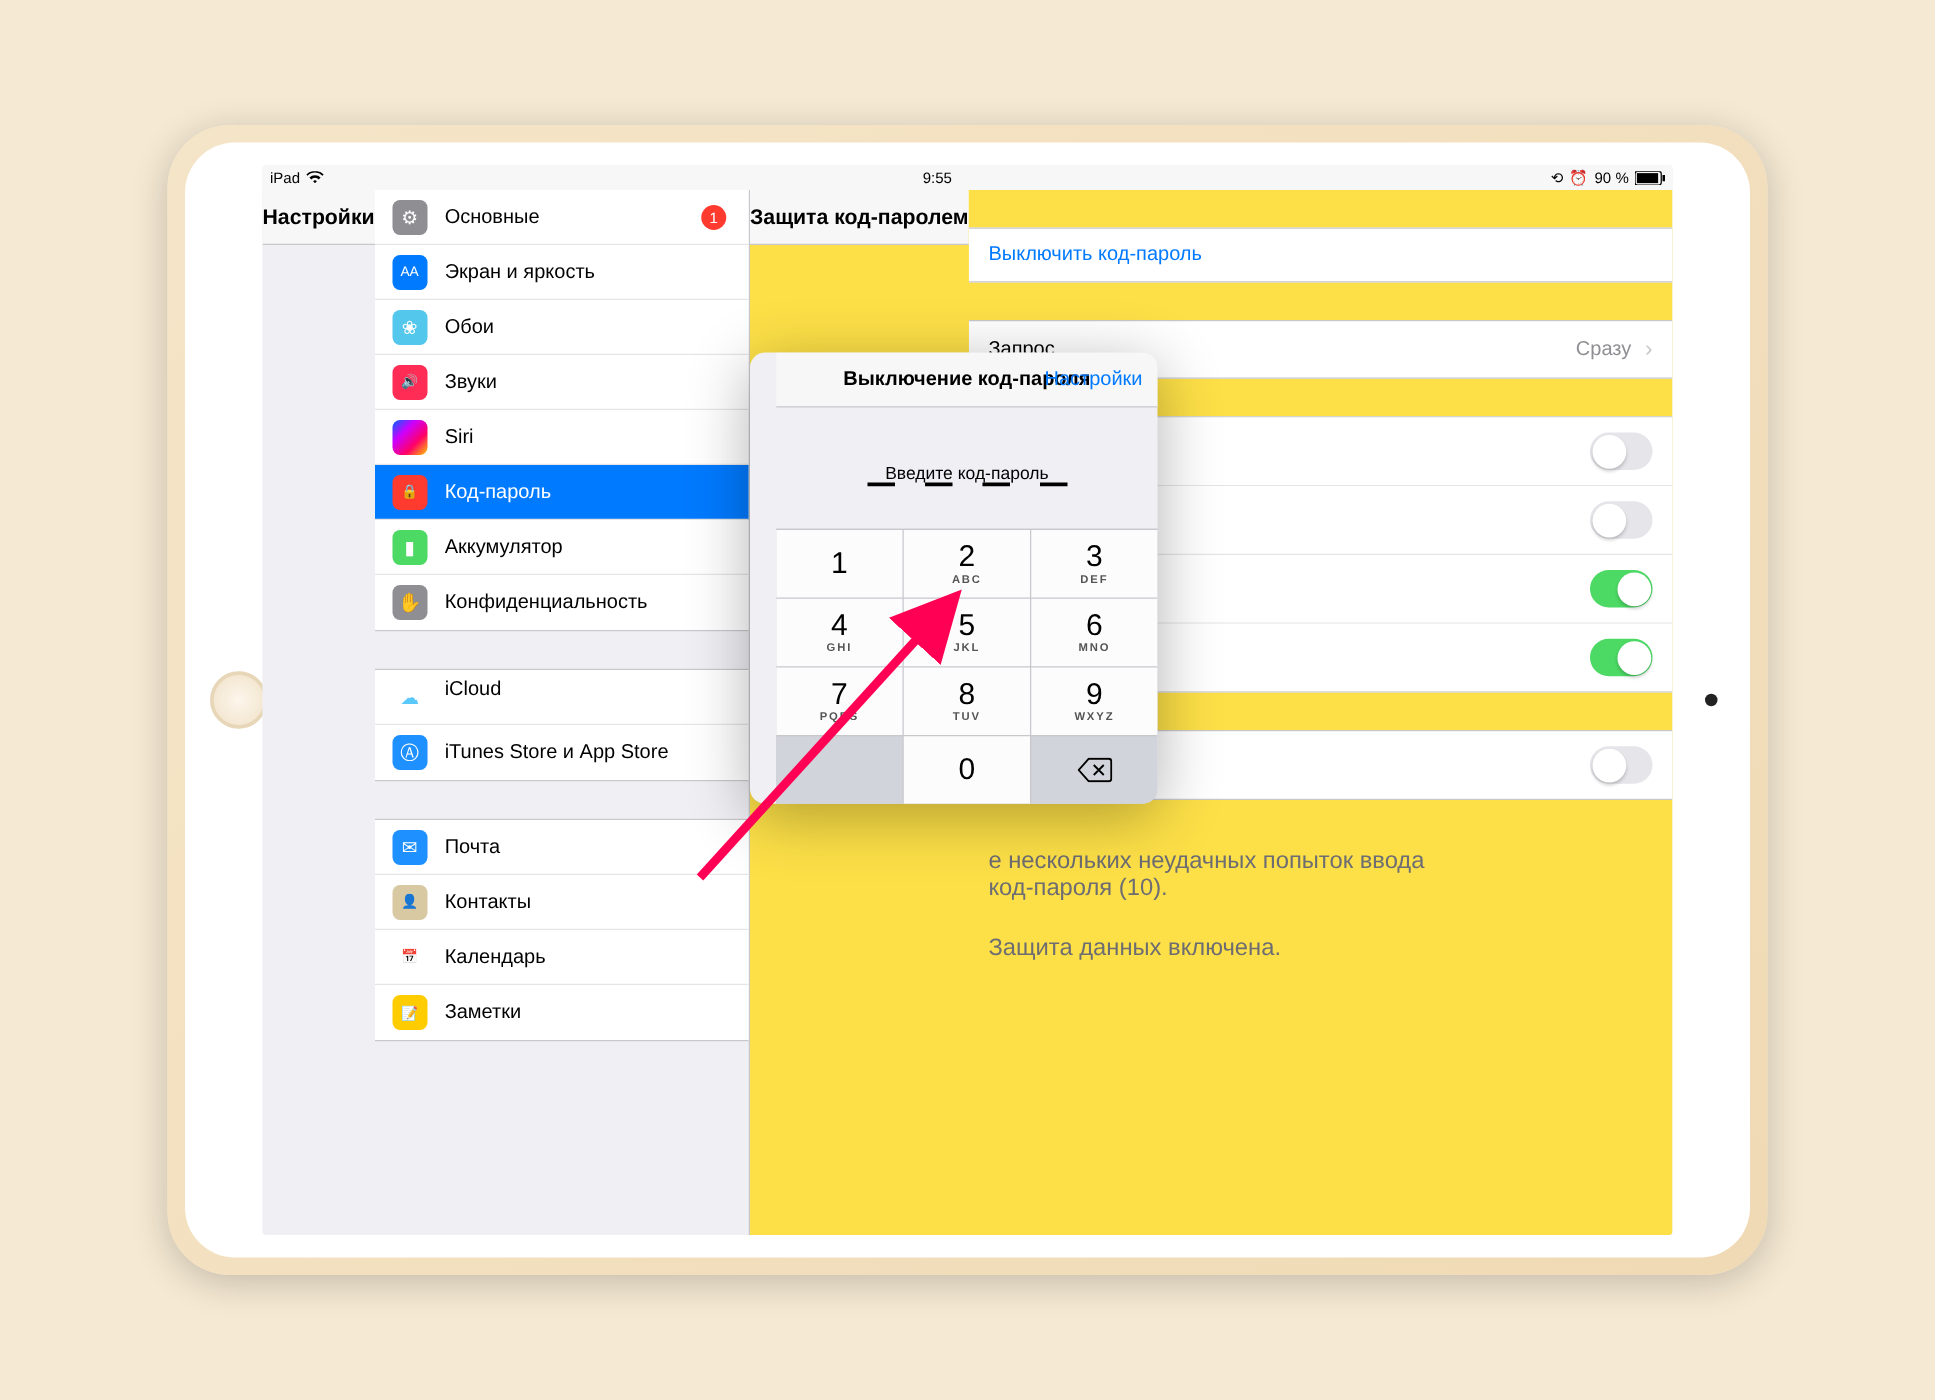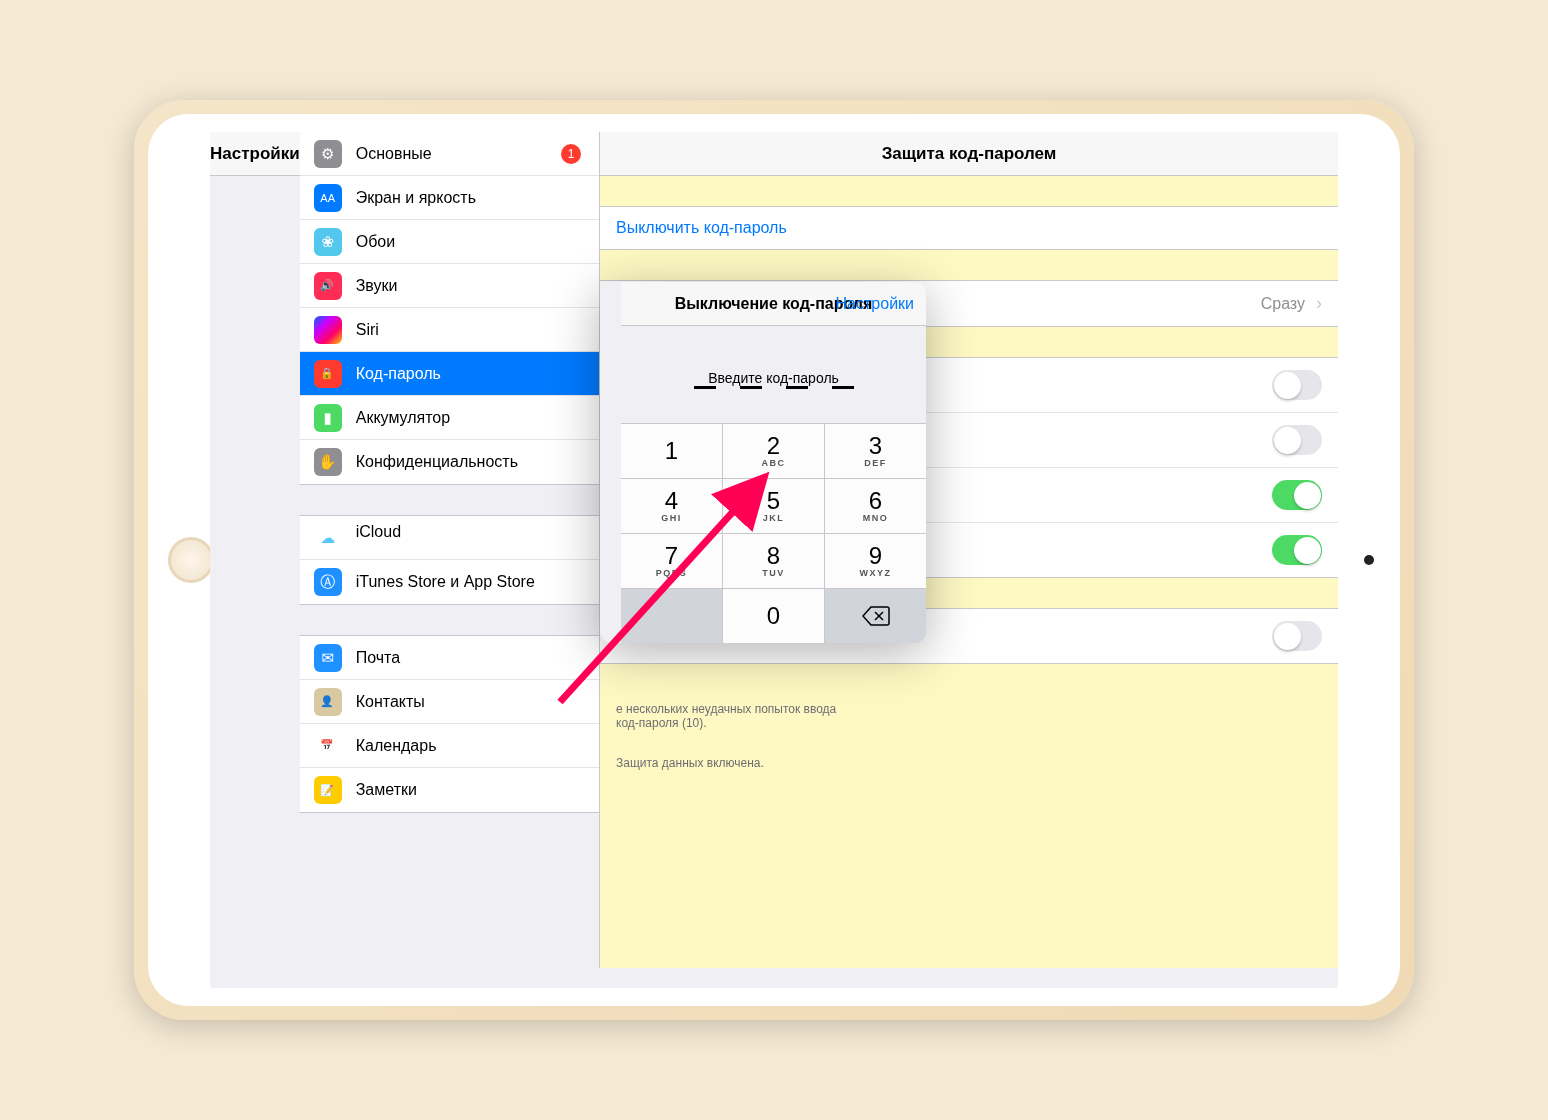--- a/index.html
+++ b/index.html
@@ -17,35 +17,35 @@
 .settings-list { flex:1; overflow:auto; }
 .group { background:#fff; border-top:1px solid #c8c7cc; border-bottom:1px solid #c8c7cc; margin-bottom:30px; }
 .group:first-child { border-top:none; }
 .row { display:flex; align-items:center; height:44px; padding:0 14px; border-bottom:1px solid #e5e5e8; cursor:pointer; font-size:16px; color:#000; }
 .row:last-child { border-bottom:none; }
 .row.selected { background:#007aff; color:#fff; }
 .icon-box { width:28px; height:28px; border-radius:6px; margin-right:14px; display:flex; align-items:center; justify-content:center; font-size:14px; color:#fff; flex-shrink:0; }
 .row-label { flex:1; }
 .row-sub { font-size:12px; color:#8e8e93; margin-top:-2px; }
 .badge { width:20px; height:20px; border-radius:50%; background:#ff3b30; color:#fff; font-size:12px; display:flex; align-items:center; justify-content:center; margin-right:4px; }
-.detail { flex:1; display:flex; flex-direction:column; background:#fef9c3; }
+.detail { flex:1; display:flex; flex-direction:row; background:#fde047; }
 .detail-head { height:44px; display:flex; align-items:center; justify-content:center; font-size:17px; font-weight:600; background:#f7f7f7; border-bottom:1px solid #c8c7cc; }
 .detail-body { flex:1; padding-top:30px; overflow:auto; }
 .cell { background:#fff; border-top:1px solid #c8c7cc; border-bottom:1px solid #c8c7cc; padding:12px 16px; display:flex; align-items:center; justify-content:space-between; font-size:16px; margin-bottom:30px;text-align:right; }
 .cell.link { color:#007aff; justify-content:flex-start; }
 .cell-group { background:#fff; border-top:1px solid #c8c7cc; border-bottom:1px solid #c8c7cc; margin-bottom:30px; }
 .cell-group .cell { border:none; border-bottom:1px solid #e5e5e8; margin:0; }
 .cell-group .cell:last-child { border-bottom:none; }
 .value { color:#8e8e93; display:flex; align-items:center; gap:11px; }
 .chev { color:#c7c7cc; font-size:18px; }
 .switch { width:50px; height:30px; border-radius:15px; background:#e5e5ea; position:relative; cursor:pointer; }
 .switch.on { background:#4cd964; }
 .switch::after { content:""; position:absolute; width:27px; height:27px; border-radius:50%; background:#fff; top:1.5px; left:1.5px; box-shadow:0 2px 3px rgba(0,0,0,.2); }
 .switch.on::after { left:auto; right:1.5px; }
-.footnote { font-size:12px; color:#6d6d72; padding:8px 16px 0; }
+.footnote { font-size:19px; color:#6d6d72; padding:8px 16px 0; }
 .popover { position:absolute; left:390px; top:150px; width:326px; background:#efeff4; border-radius:12px; box-shadow:0 10px 50px rgba(0,0,0,.3); overflow:hidden;padding-left:21px; }
 .pop-head { display:flex; align-items:center; justify-content:center; height:44px; border-bottom:1px solid #c8c7cc; background:#f7f7f7; position:relative; font-size:16px; font-weight:600; }
 .pop-cancel { position:absolute; right:12px; color:#007aff; font-weight:400; cursor:pointer; font-size:16px; }
 .pop-body { padding:44px 0 34px; text-align:center; }
 .prompt { font-size:14px; }
 .dots { display:flex; gap:24px; justify-content:center; }
 .dash { width:22px; height:3px; background:#000; }
 .keypad { display:grid; grid-template-columns:repeat(3,1fr); background:#c8c7cc; gap:1px; border-top:1px solid #c8c7cc; }
 .key { background:#fcfcfd; height:54px; display:flex; flex-direction:column; align-items:center; justify-content:center; cursor:pointer; }
 .key.muted { background:#d1d4da; }
@@ -56,20 +56,43 @@
 </style>
 </head>
 <body>
 
 <div class="device">
   <div class="home-btn"></div>
   <div class="camera"></div>
   <div class="bezel">
     <div class="screen">
 
+      <div class="statusbar">
+        <div class="sb-left">
+          <span>iPad</span>
+          <span>
+            <svg width="14" height="10" viewBox="0 0 14 10">
+                <path d="M7 9.5 5.5 8a2.1 2.1 0 0 1 3 0Zm-3-3L2.5 5a6.4 6.4 0 0 1 9 0L10 6.5a4.3 4.3 0 0 0-6 0ZM1 3.5 0 2.5a10 10 0 0 1 14 0l-1 1a8.5 8.5 0 0 0-12 0Z" fill="#000"></path>
+              </svg>
+          </span>
+        </div>
+        <span>9:55</span>
+        <div class="sb-right">
+          <span>⟲</span>
+          <span>⏰</span>
+          <span>90 %</span>
+          <span>
+            <svg width="24" height="11" viewBox="0 0 24 11">
+                <rect x="0" y="0" width="21" height="11" rx="2" fill="none" stroke="#000"></rect>
+                <rect x="1.5" y="1.5" width="17" height="8" fill="#000"></rect>
+                <rect x="22" y="3" width="2" height="5" fill="#000"></rect>
+              </svg>
+          </span>
+        </div>
+      </div>
 
       <div class="content">
         <div class="sidebar">
           <div class="sidebar-head">Настройки</div>
           <div class="settings-list">
             <div class="group" id="g1">
                 <div class="row">
                   <span class="icon-box" style="background:#8e8e93;color:#fff;font-size:15px">⚙</span>
                   <div class="row-label">Основные</div>
                   <span class="badge">1</span>

